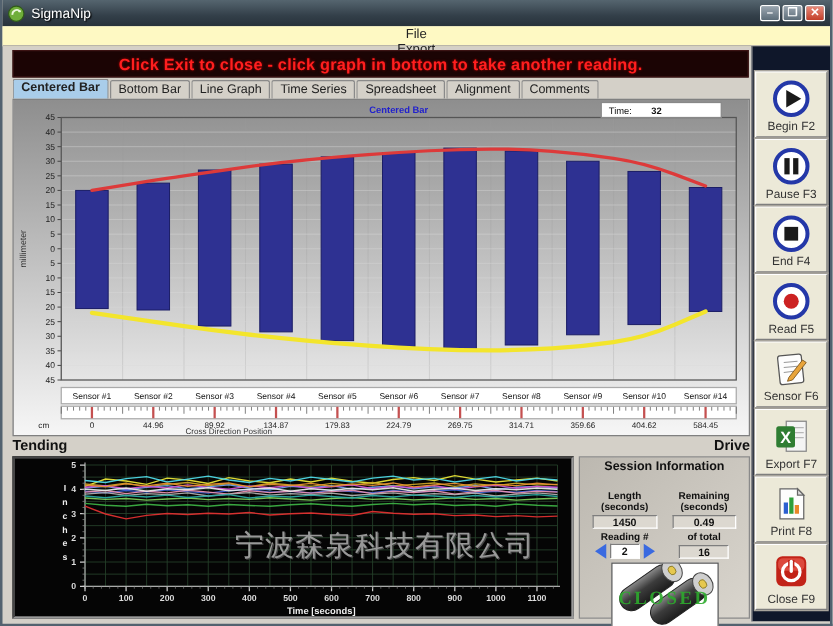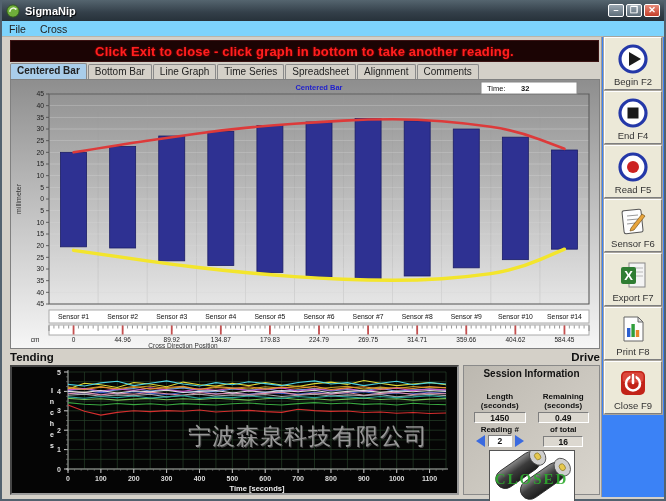--- a/index.html
+++ b/index.html
@@ -6,29 +6,29 @@
   html,body { width:666px; height:501px; overflow:hidden; background:#cfd3d8;
     font-family:"Liberation Sans", sans-serif; }
   .window { position:absolute; left:0; top:0; width:666px; height:501px;
     background:#d4d0c8; border:2px solid #53626f; border-top:none; }
 
   
   .titlebar { position:absolute; left:0; top:0; width:662px; height:21px;
     background:linear-gradient(#55656f,#333f49 60%,#27323a); display:flex; align-items:center;
     padding:0 4px; color:#fff; }
   .titlebar .app-icon { width:14px; height:14px; margin-right:5px; }
-  .titlebar .title { font-size:11px; font-weight:bold; text-shadow:1px 1px 1px #000; flex:1; }
+  .titlebar .title { font-size:11px; font-weight:normal; text-shadow:1px 1px 1px #000; flex:1; }
   .win-btn { width:16px; height:13px; margin-left:2px; border:1px solid #fff;
     border-radius:2px; font-size:9px; line-height:11px; text-align:center; color:#fff;
     background:linear-gradient(#9aa6b0,#5d6d79); font-weight:bold; cursor:default; }
   .win-btn.close { background:linear-gradient(#e98b7a,#c33f2a); }
 
   
   .menubar { position:absolute; left:0; top:21px; width:662px; height:16px;
-    background:#7dd3fc; border-bottom:1px solid #b9b5aa; display:flex; align-items:center; }
+    background:#fef9c3; border-bottom:1px solid #b9b5aa; display:flex; align-items:center;flex-direction:column; }
   .menu-item { font-size:10.5px; padding:0 7px; color:#222; }
 
   
   .banner { position:absolute; left:8px; top:40px; width:589px; height:22px;
     background:#1b0404; border:1px solid #3c1414; display:flex; align-items:center; justify-content:center; }
   .banner span { color:#ff1f1f; font-size:13px; font-weight:bold; letter-spacing:.2px;
     text-shadow:0 0 2px #a00; white-space:nowrap; }
 
   
   .tabstrip { position:absolute; left:8px; top:63px; width:589px; height:16px; display:flex; align-items:flex-end; }
@@ -74,21 +74,21 @@
   .spin-box { width:24px; height:12px; background:#fff; border:1px solid;
     border-color:#7e7e7e #fff #fff #7e7e7e; text-align:center; font-weight:bold; font-size:8.5px; line-height:11px; }
   .roller-box { margin:3px auto 16px auto; width:86px; height:56px; background:#fff;
     border:1px solid #555; position:relative; }
   .closed-text { position:absolute; left:0; top:20px; width:100%; text-align:center;
     font-family:"Liberation Serif", serif; font-weight:bold; font-size:15px;
     color:#2daa2d; letter-spacing:2px; opacity:.9; }
 
   
   .sidebar { position:absolute; left:599px; top:37px; width:63px; height:460px;
-    border-left:1px solid #9a9a9a; background:#3b82f6; }
+    border-left:1px solid #9a9a9a; padding-top:20px; background:#0f172a; }
   .side-btn { height:53px; margin:0 2px 1px 2px; background:#ece9d8;
     border:1px solid; border-color:#fff #7e7e7e #7e7e7e #fff; outline:1px solid #a8a49c;
     display:flex; flex-direction:column; align-items:center; justify-content:center; cursor:default; }
   .side-btn .ic { height:36px; display:flex; align-items:center; justify-content:center; }
   .side-btn .bl { font-size:9.5px; color:#333; margin-top:-1px; }
 </style>
 </head>
 <body>
 
 <div class="window">
@@ -100,21 +100,21 @@
       <circle cx="11" cy="5.6" r="1.1" fill="#eaf5dc"></circle>
     </svg>
     <span class="title">SigmaNip</span>
     <div class="win-btn">–</div>
     <div class="win-btn">❐</div>
     <div class="win-btn close">✕</div>
   </div>
 
   <div class="menubar">
     <span class="menu-item">File</span>
-    <span class="menu-item">Cross</span>
+    <span class="menu-item">Export</span>
   </div>
 
   <div class="banner">
     <span>Click Exit to close - click graph in bottom to take another reading.</span>
   </div>
 
   <div class="tabstrip" id="tabstrip">
       <div class="tab selected">Centered Bar</div>
       <div class="tab">Bottom Bar</div>
       <div class="tab">Line Graph</div>
@@ -625,20 +625,30 @@
             <circle cx="15" cy="15" r="13" fill="#fff" stroke="#2438a8" stroke-width="3.2"></circle>
             <polygon points="11,8 23,15 11,22" fill="#1a1a1a"></polygon>
           </svg>
         </div>
         <div class="bl">Begin F2</div>
       </div>
       <div class="side-btn">
         <div class="ic">
           <svg width="30" height="30" viewBox="0 0 30 30">
             <circle cx="15" cy="15" r="13" fill="#fff" stroke="#2438a8" stroke-width="3.2"></circle>
+            <rect x="9.5" y="8.5" width="4.2" height="13" fill="#1a1a1a"></rect>
+            <rect x="16.5" y="8.5" width="4.2" height="13" fill="#1a1a1a"></rect>
+          </svg>
+        </div>
+        <div class="bl">Pause F3</div>
+      </div>
+      <div class="side-btn">
+        <div class="ic">
+          <svg width="30" height="30" viewBox="0 0 30 30">
+            <circle cx="15" cy="15" r="13" fill="#fff" stroke="#2438a8" stroke-width="3.2"></circle>
             <rect x="9.5" y="9.5" width="11" height="11" fill="#1a1a1a"></rect>
           </svg>
         </div>
         <div class="bl">End F4</div>
       </div>
       <div class="side-btn">
         <div class="ic">
           <svg width="30" height="30" viewBox="0 0 30 30">
             <circle cx="15" cy="15" r="13" fill="#fff" stroke="#2438a8" stroke-width="3.2"></circle>
             <circle cx="15" cy="15" r="6" fill="#cc2222"></circle>

